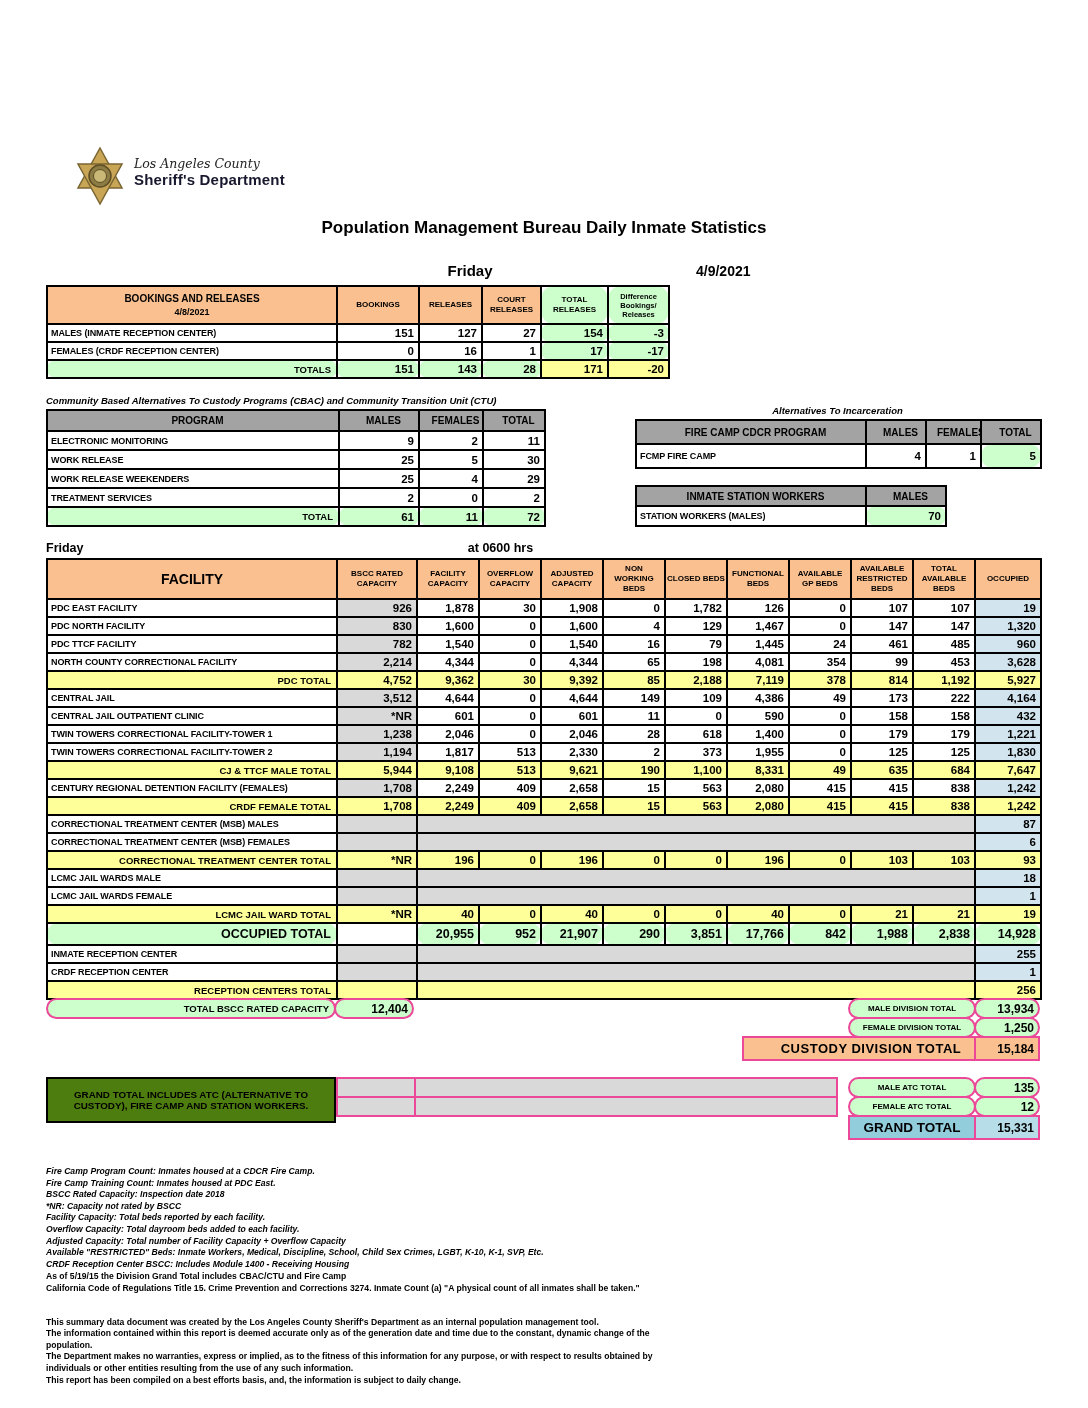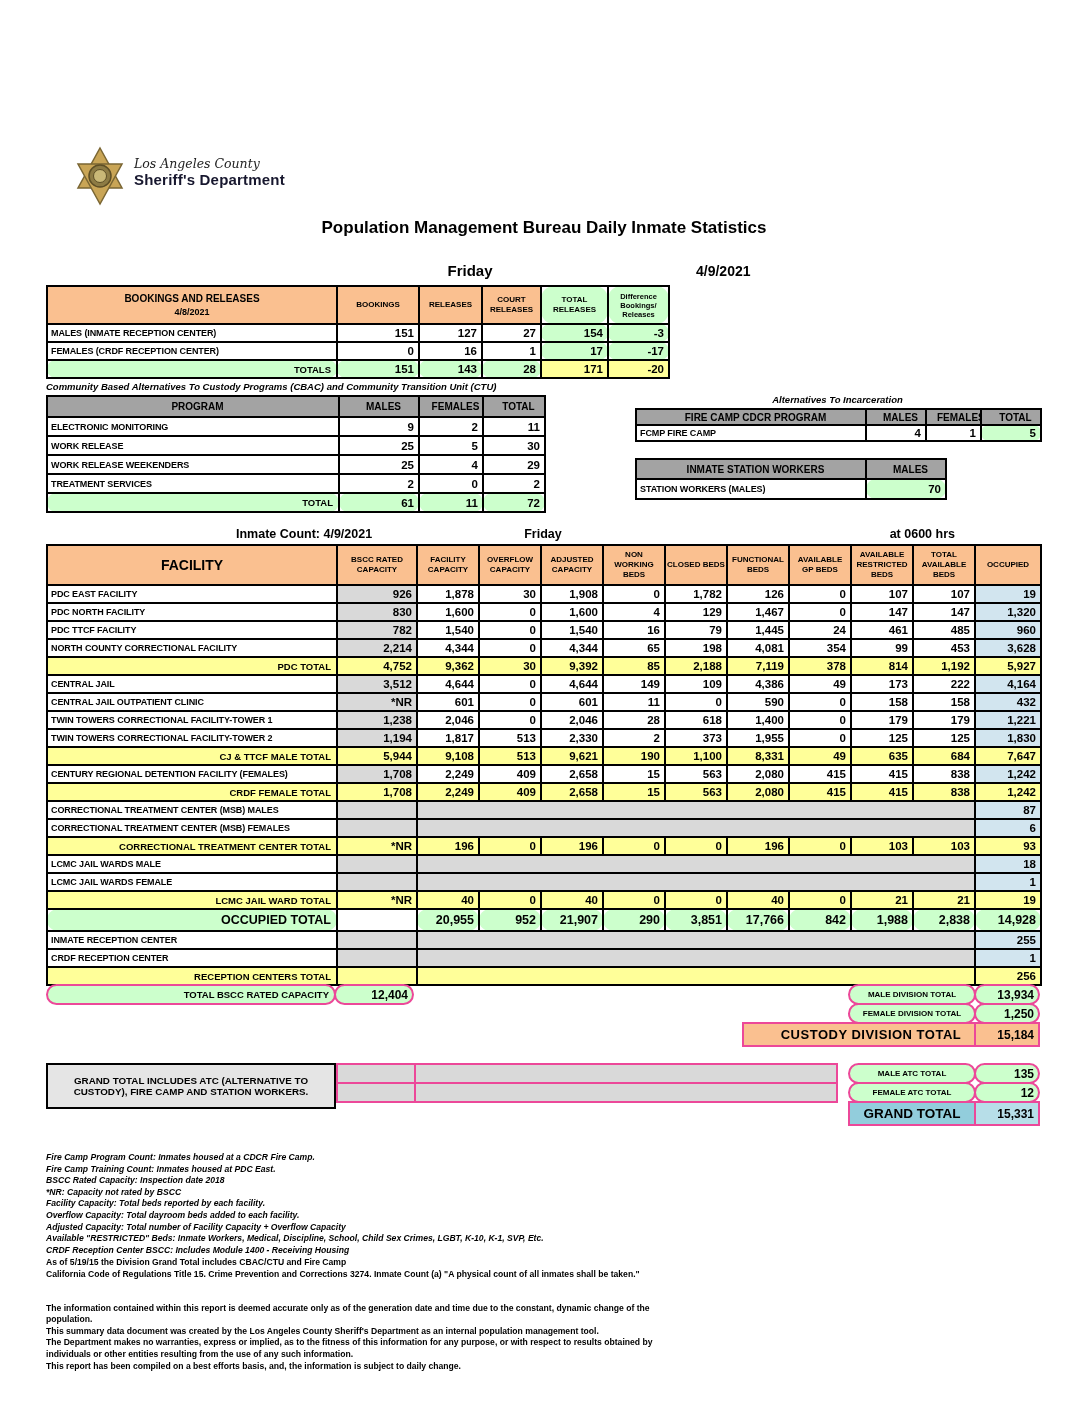--- a/index.html
+++ b/index.html
@@ -36,30 +36,30 @@
   
   .bookings{width:622px;}
   .bookings th{height:17px;}
   .bookings thead tr{height:38px;}
   .bookings tbody tr{height:18px;}
   .bk-title1{font-size:10px;font-weight:bold;}
   .bk-title2{font-size:9px;font-weight:bold;margin-top:3px;}
   .diffh{font-size:7.5px;font-weight:bold;text-align:center;line-height:1.2;}
 
   
-  .mid-row{display:flex;justify-content:space-between;margin-top:2px;align-items:center;}
+  .mid-row{display:flex;justify-content:space-between;margin-top:16px;align-items:flex-end;}
   .sec-title{font-size:9.5px;font-weight:bold;font-style:italic;margin-bottom:3px;}
   .sec-title.center{text-align:center;}
   .cbac{width:498px;}
   .cbac tr{height:19px;}
   .cbac thead tr{height:21px;}
   .tanh{font-size:10px;font-weight:bold;text-align:center;}
   .altcol{width:405px;}
   .fire{width:405px;}
-  .fire tr{height:16px;}
+  .fire tr{height:24px;}
   .station{width:310px;margin-top:16px;}
   .station tr{height:20px;}
 
   
   .countline{display:grid;grid-template-columns:1fr auto 1fr;margin:14px 0 3px 0;font-size:12.5px;font-weight:bold;}
   .countline .l{padding-left:190px;}
   .countline .r{text-align:right;padding-right:85px;}
   .facility{width:994px;}
   .facility thead tr{height:40px;}
   .facility tbody tr{height:18px;}
@@ -78,21 +78,21 @@
   .spacer{margin-left:auto;}
   .h21{height:21px;}
   .h25{height:25px;}
   .w290{width:290px;}.w80{width:80px;}.w128{width:128px;}.w66{width:66px;}.w234{width:234px;padding-left:24px;}.w424{width:424px;}
   .custody-lab{justify-content:center;font-size:13px;font-weight:bold;letter-spacing:0.5px;}
   .grand-lab{justify-content:center;font-size:13.5px;font-weight:bold;background:#92CDDC;}
   .grand-val{background:#B7DEE8;}
 
   
   .atc{display:flex;width:994px;margin-top:16px;align-items:flex-start;}
-  .atc-note{width:290px;height:46px;border:2px solid #000;box-sizing:border-box;background:#e5e5e5;font-size:9.8px;font-weight:bold;display:flex;align-items:center;justify-content:center;text-align:center;padding:0 6px;}
+  .atc-note{width:290px;height:46px;border:2px solid #000;box-sizing:border-box;background:#4d7c0f;font-size:9.8px;font-weight:bold;display:flex;align-items:center;justify-content:center;text-align:center;padding:0 6px;}
   .atc-mid{display:flex;flex-direction:column;}
   .atc-mid .brow{margin-top:0;width:auto;}
   .atc-mid .brow + .brow{margin-top:-2px;}
   .atc-right{margin-left:auto;display:flex;flex-direction:column;}
   .atc-right .brow{width:auto;margin-top:0;}
   .atc-right .brow + .brow{margin-top:-2px;}
 
   
   .fnotes{margin-top:26px;font-size:8.6px;font-weight:bold;font-style:italic;line-height:11.6px;}
   .fnotes-plain{margin-top:1px;font-size:8.6px;font-weight:bold;line-height:11.6px;}
@@ -263,21 +263,20 @@
           <tr>
             <td class="lbl">STATION WORKERS (MALES)</td>
             <td class="num green">70</td>
           </tr>
         </tbody>
       </table>
     </div>
   </div>
 
   <div class="countline">
-    <span class="l">Inmate Count:  4/9/2021</span>
     <span>Friday</span>
     <span class="r">at 0600 hrs</span>
   </div>
 
   <table class="facility">
     <colgroup>
       <col style="width:290px">
         <col style="width:80px">
         <col style="width:62px">
         <col style="width:62px">
@@ -617,19 +616,19 @@
       <div>Overflow Capacity: Total dayroom beds added to each facility.</div>
       <div>Adjusted Capacity: Total number of Facility Capacity + Overflow Capacity</div>
       <div>Available "RESTRICTED" Beds: Inmate Workers, Medical, Discipline, School, Child Sex Crimes,  LGBT, K-10, K-1, SVP, Etc.</div>
       <div>CRDF Reception Center BSCC: Includes Module 1400 - Receiving Housing</div>
     </div>
   <div class="fnotes-plain" id="footnotes-plain">
       <div>As of 5/19/15 the Division Grand Total includes CBAC/CTU and Fire Camp</div>
       <div>California Code of Regulations Title 15. Crime Prevention and Corrections 3274. Inmate Count (a) "A physical count of all inmates shall be taken."</div>
     </div>
   <div class="disclaimer" id="disclaimer">
+      <div>This summary data document was created by the Los Angeles County Sheriff's Department as an internal population management tool.</div>
       <div>The information contained within this report is deemed accurate only as of the generation date and time due to the constant, dynamic change of the population.</div>
-      <div>This summary data document was created by the Los Angeles County Sheriff's Department as an internal population management tool.</div>
       <div>The Department makes no warranties, express or implied, as to the fitness of this information for any purpose, or with respect to results obtained by individuals or other entities resulting from the use of any such information.</div>
       <div>This report has been compiled on a best efforts basis, and, the information is subject to daily change.</div>
     </div>
 
 </div>
 
 </body></html>

